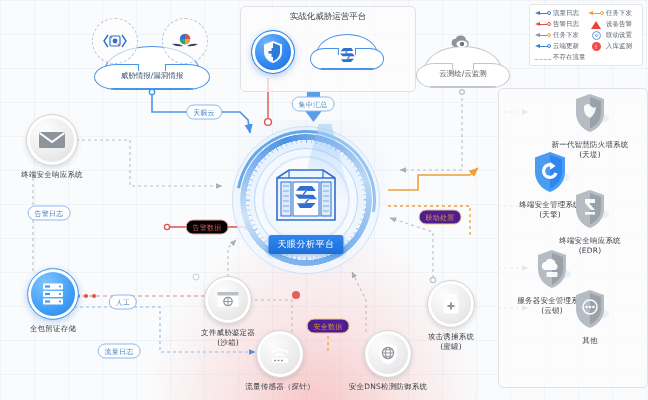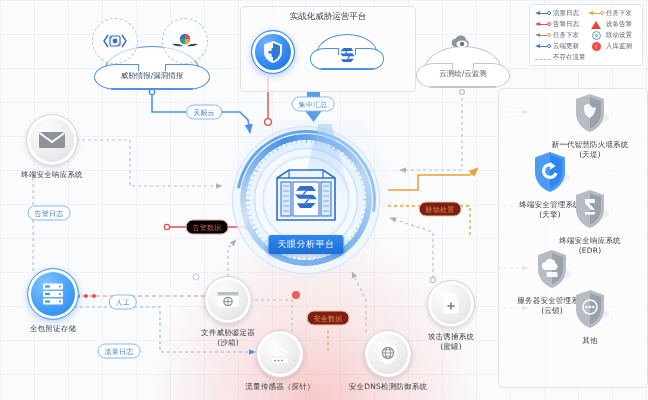--- a/index.html
+++ b/index.html
@@ -148,21 +148,21 @@
   }
 
   
   .chip {
     position:absolute; font-size:7px; padding:1.5px 6px; border-radius:8px;
     background:#fff; white-space:nowrap; letter-spacing:.2px;
     transform:translate(-50%,-50%);
   }
   .chip.blue   { border:1px solid #8ab9ee; color:#3f7fc6; }
   .chip.red    { border:1px solid #f0a1a1; color:#d55b5b; background:#000000; }
-  .chip.orange { border:1px solid #f2c98a; color:#dd9330; background:#7f1d1d; }
+  .chip.orange { border:1px solid #f2c98a; color:#dd9330; background:#4c1d95;margin-top:8px; }
 
   
   .legend {
     position:absolute; right:5px; top:4px; width:114px;
     background:rgba(255,255,255,.92);
     border:1px solid #e4e7ea; border-radius:3px;
     padding:4px 4px 3px 5px;
     display:grid; grid-template-columns:1fr 1fr; gap:2px 3px;
   }
   .lg-item { display:flex; align-items:center; gap:2px; font-size:6.5px; color:#5a6169; white-space:nowrap; }

